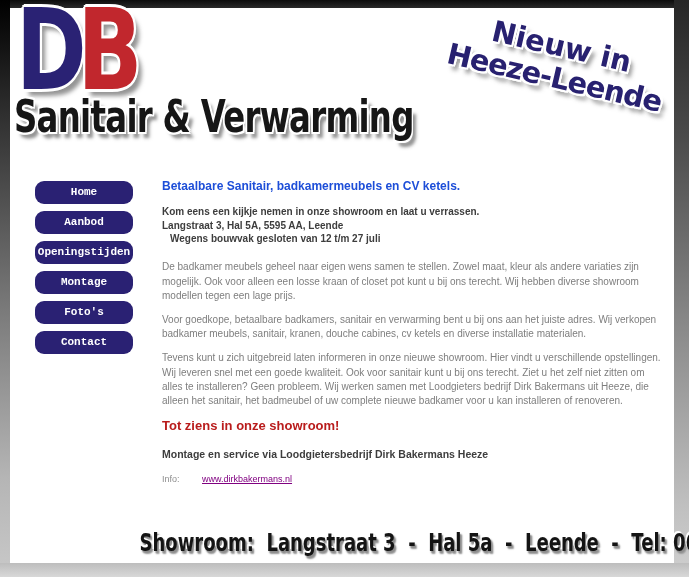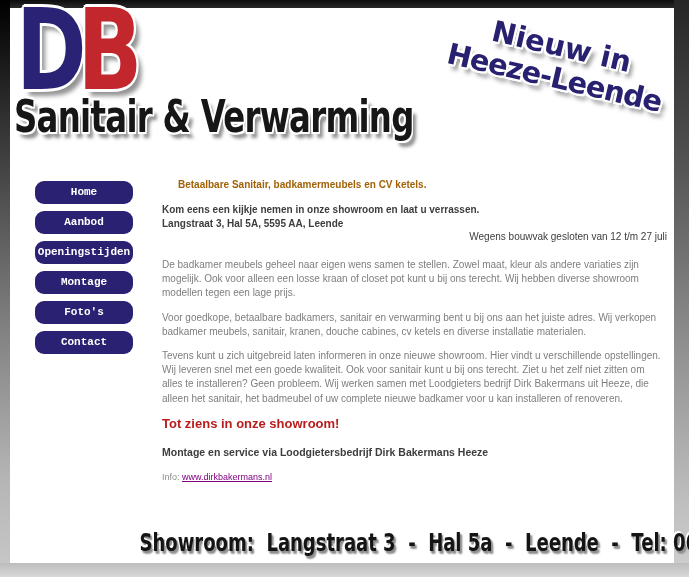--- a/index.html
+++ b/index.html
@@ -59,29 +59,29 @@
   .sidebar{position:absolute;left:35px;top:181px;width:98px;}
   .nav-btn{
     width:98px;height:23px;line-height:23px;margin:0 0 7px 0;
     background:#2a2173;border-radius:9px;color:#ffffff;
     font-size:11px;font-weight:bold;text-align:center;cursor:pointer;
     white-space:nowrap;overflow:hidden;font-family:Liberation Mono, monospace;
   }
   
   .main{position:absolute;left:162px;top:179px;width:505px;}
   .main h1{
-    font-size:10px;font-weight:bold;color:#a16207;margin:0 0 12px 16px;line-height:1.2;
+    font-size:12px;font-weight:bold;color:#1d4ed8;margin:0 0 12px 0;line-height:1.2;
   }
   .intro{font-size:10px;font-weight:bold;color:#3d3d3d;line-height:1.4;margin:0 0 0 0;}
-  .notice{font-size:10px;font-weight:normal;color:#3d3d3d;margin:0 0 16px 0;text-align:right;}
+  .notice{font-size:10px;font-weight:bold;color:#3d3d3d;margin:0 0 16px 8px;}
   .body-p{font-size:10px;color:#7e7e7e;line-height:1.42;margin:0 0 10px 0;}
   .closing{font-size:13px;font-weight:bold;color:#b91c1c;margin:5px 0 15px 0;}
   .montage{font-size:10.5px;font-weight:bold;color:#3d3d3d;margin:0 0 14px 0;}
   .info{font-size:9px;color:#8e8e8e;margin:0;}
-  .info a{color:#800080;text-decoration:underline;}
+  .info a{color:#800080;text-decoration:underline;margin-left:20px;}
   
   .footer{position:absolute;left:10px;right:15px;top:528px;text-align:center;}
   .footer-text{
     display:inline-block;white-space:pre;
     font-family:"DejaVu Sans", sans-serif;font-weight:bold;font-size:25px;
     color:#141414;transform:scaleX(0.72);transform-origin:center top;
     text-shadow:-2px -2px 0 #ffffff,2px 2px 2px #8c8c8c,3px 3px 2px #a0a0a0;
   }
 </style>
 </head>

